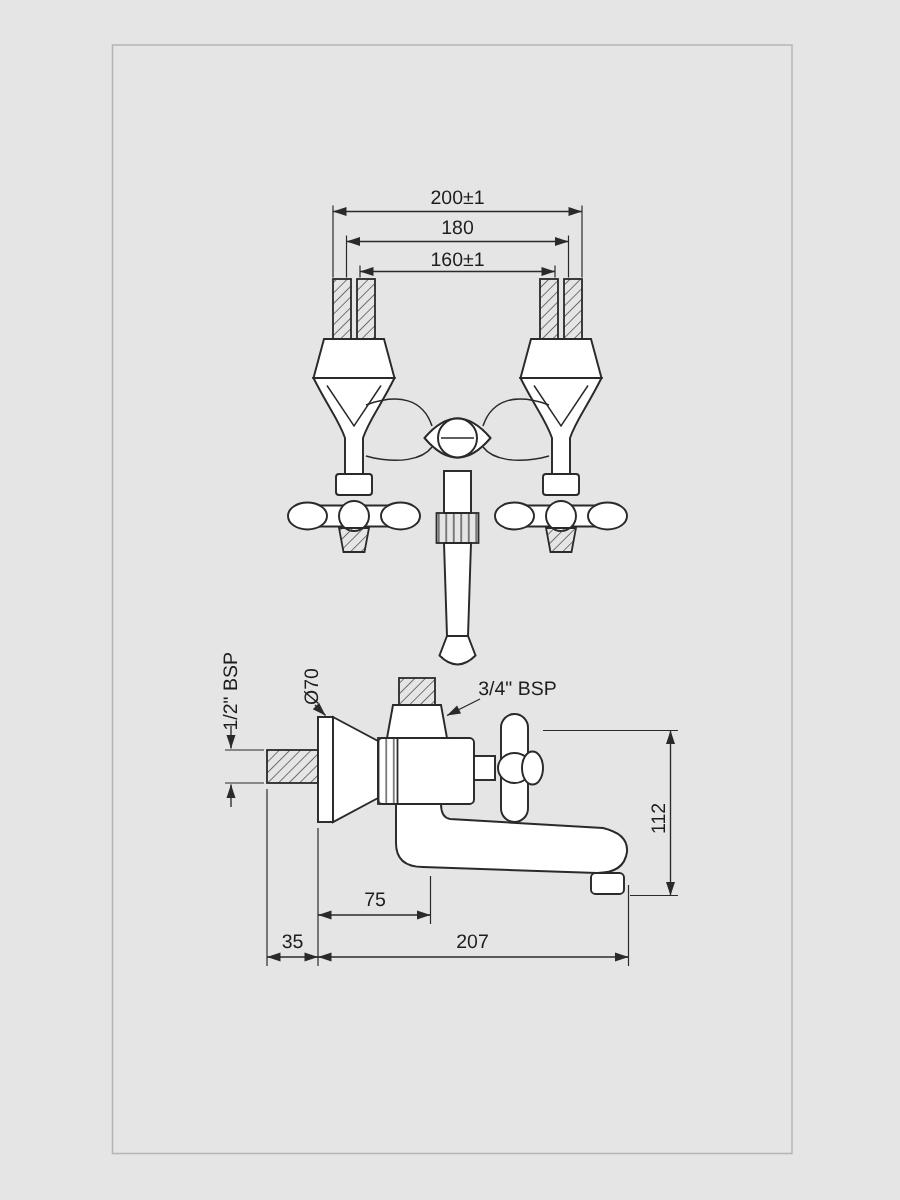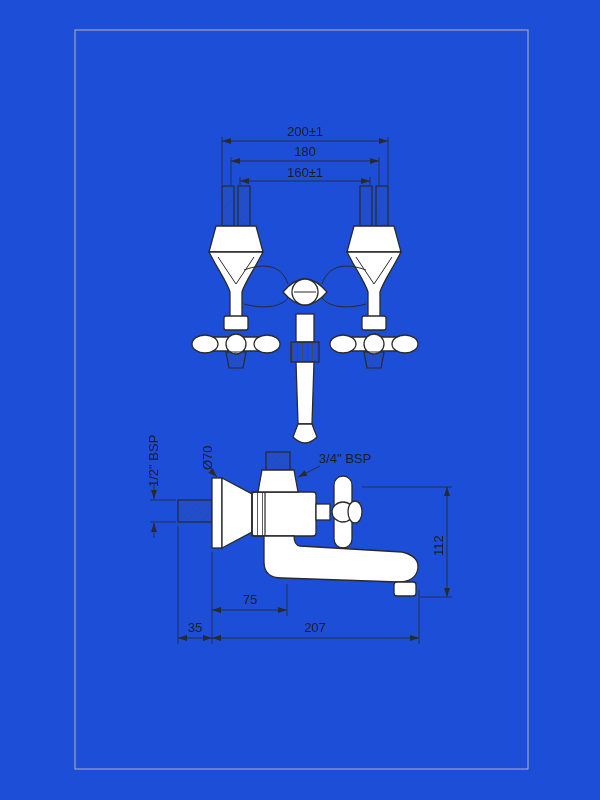--- a/index.html
+++ b/index.html
@@ -1,17 +1,17 @@
 <!DOCTYPE html>
 <html><head>
 <meta charset="utf-8">
 <style>
   html,body { margin:0; padding:0; background:#ffffff; }
   body { width:600px; height:800px; font-family:"Liberation Sans", sans-serif; }
-  .canvas { position:relative; width:600px; height:800px; background:#1d4ed8; }
+  .canvas { position:relative; width:600px; height:800px; background:#e5e5e5; }
   svg { display:block; }
   svg text { font-family:"Liberation Sans", sans-serif; font-size:13px; fill:#1d1d1d; }
   .obj   { stroke:#2a2a2a; stroke-width:1.3; fill:#ffffff; }
   .objthin { stroke:#2a2a2a; stroke-width:1; fill:none; }
   .hatched { fill:url(#hatch); stroke:#2a2a2a; stroke-width:1.2; }
   .vhatched{ fill:url(#vhatch); stroke:#2a2a2a; stroke-width:1.2; }
   .dim { stroke:#2a2a2a; stroke-width:0.9; fill:none; }
   .ext { stroke:#2a2a2a; stroke-width:0.8; fill:none; }
   .border { stroke:#b5b5b5; stroke-width:1; fill:none; }
 </style>

